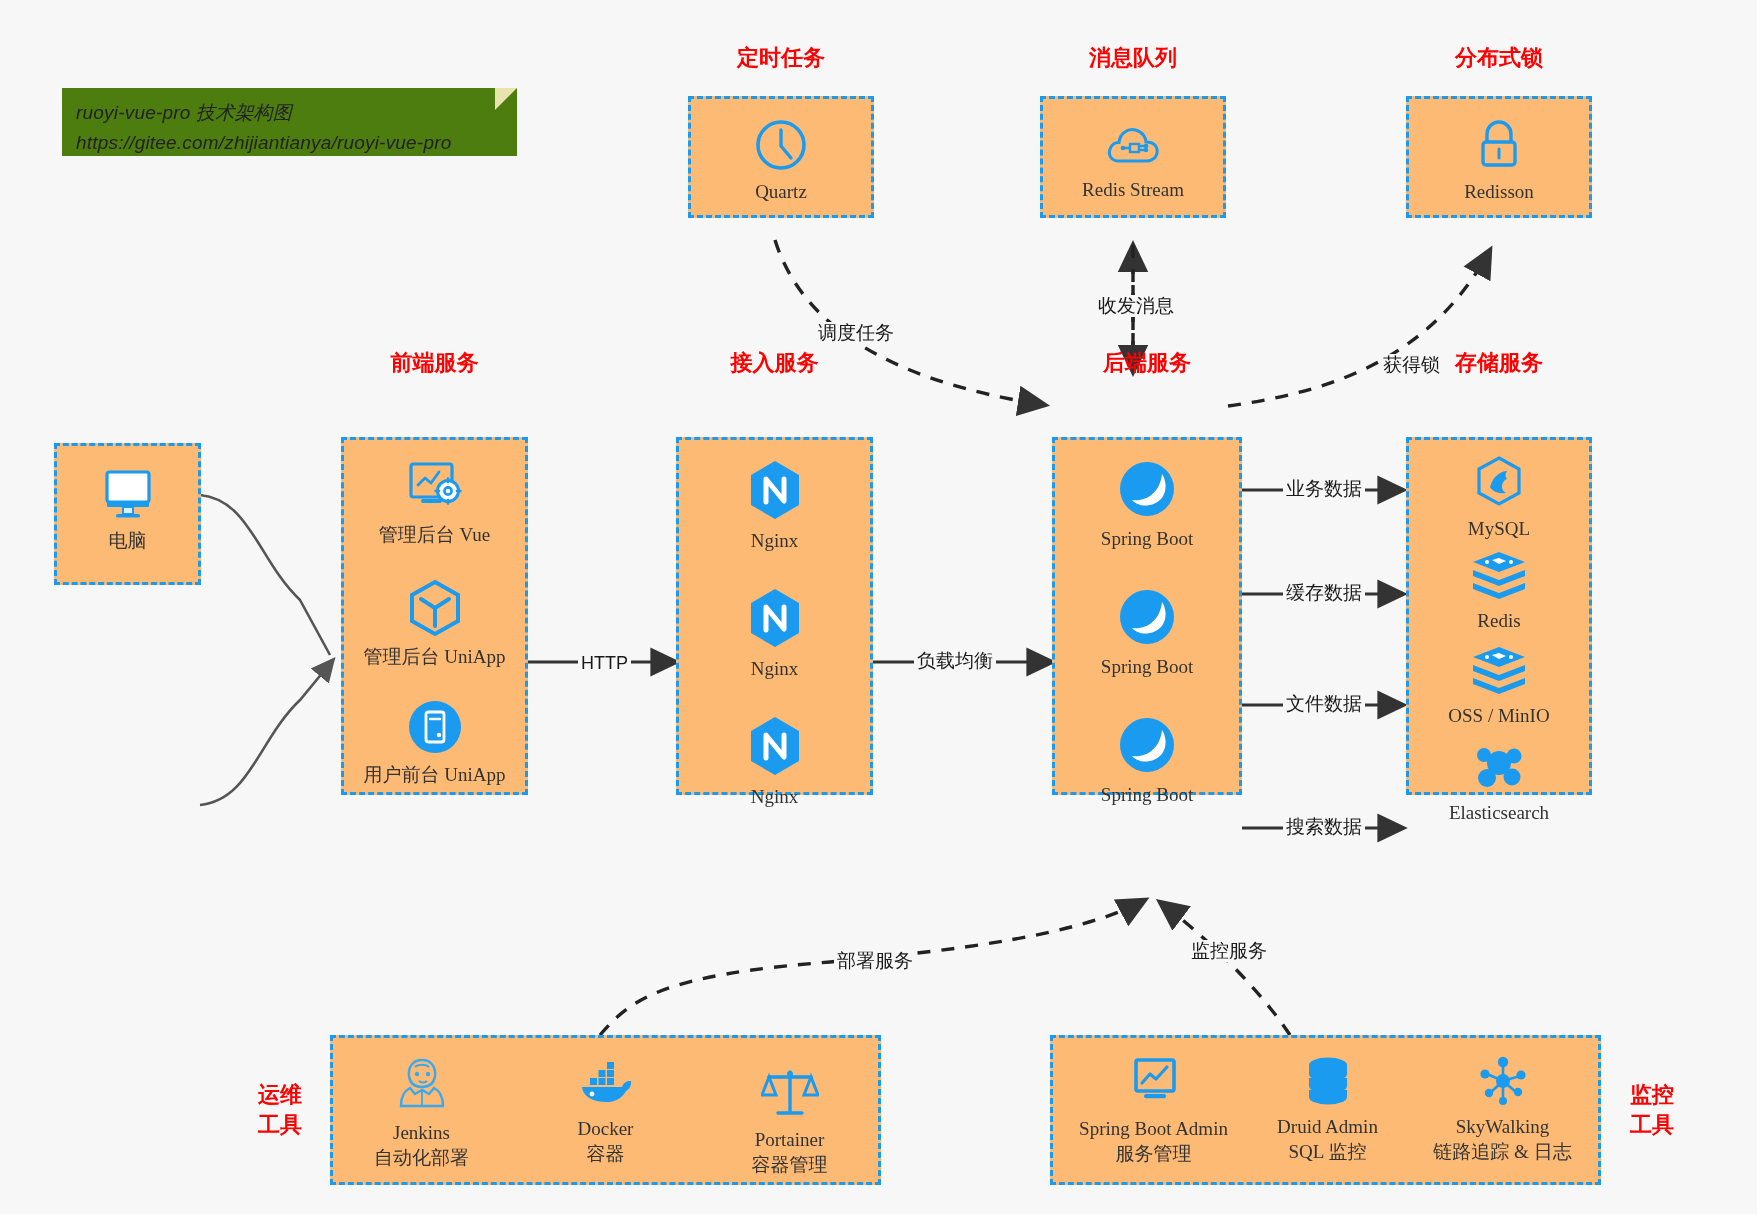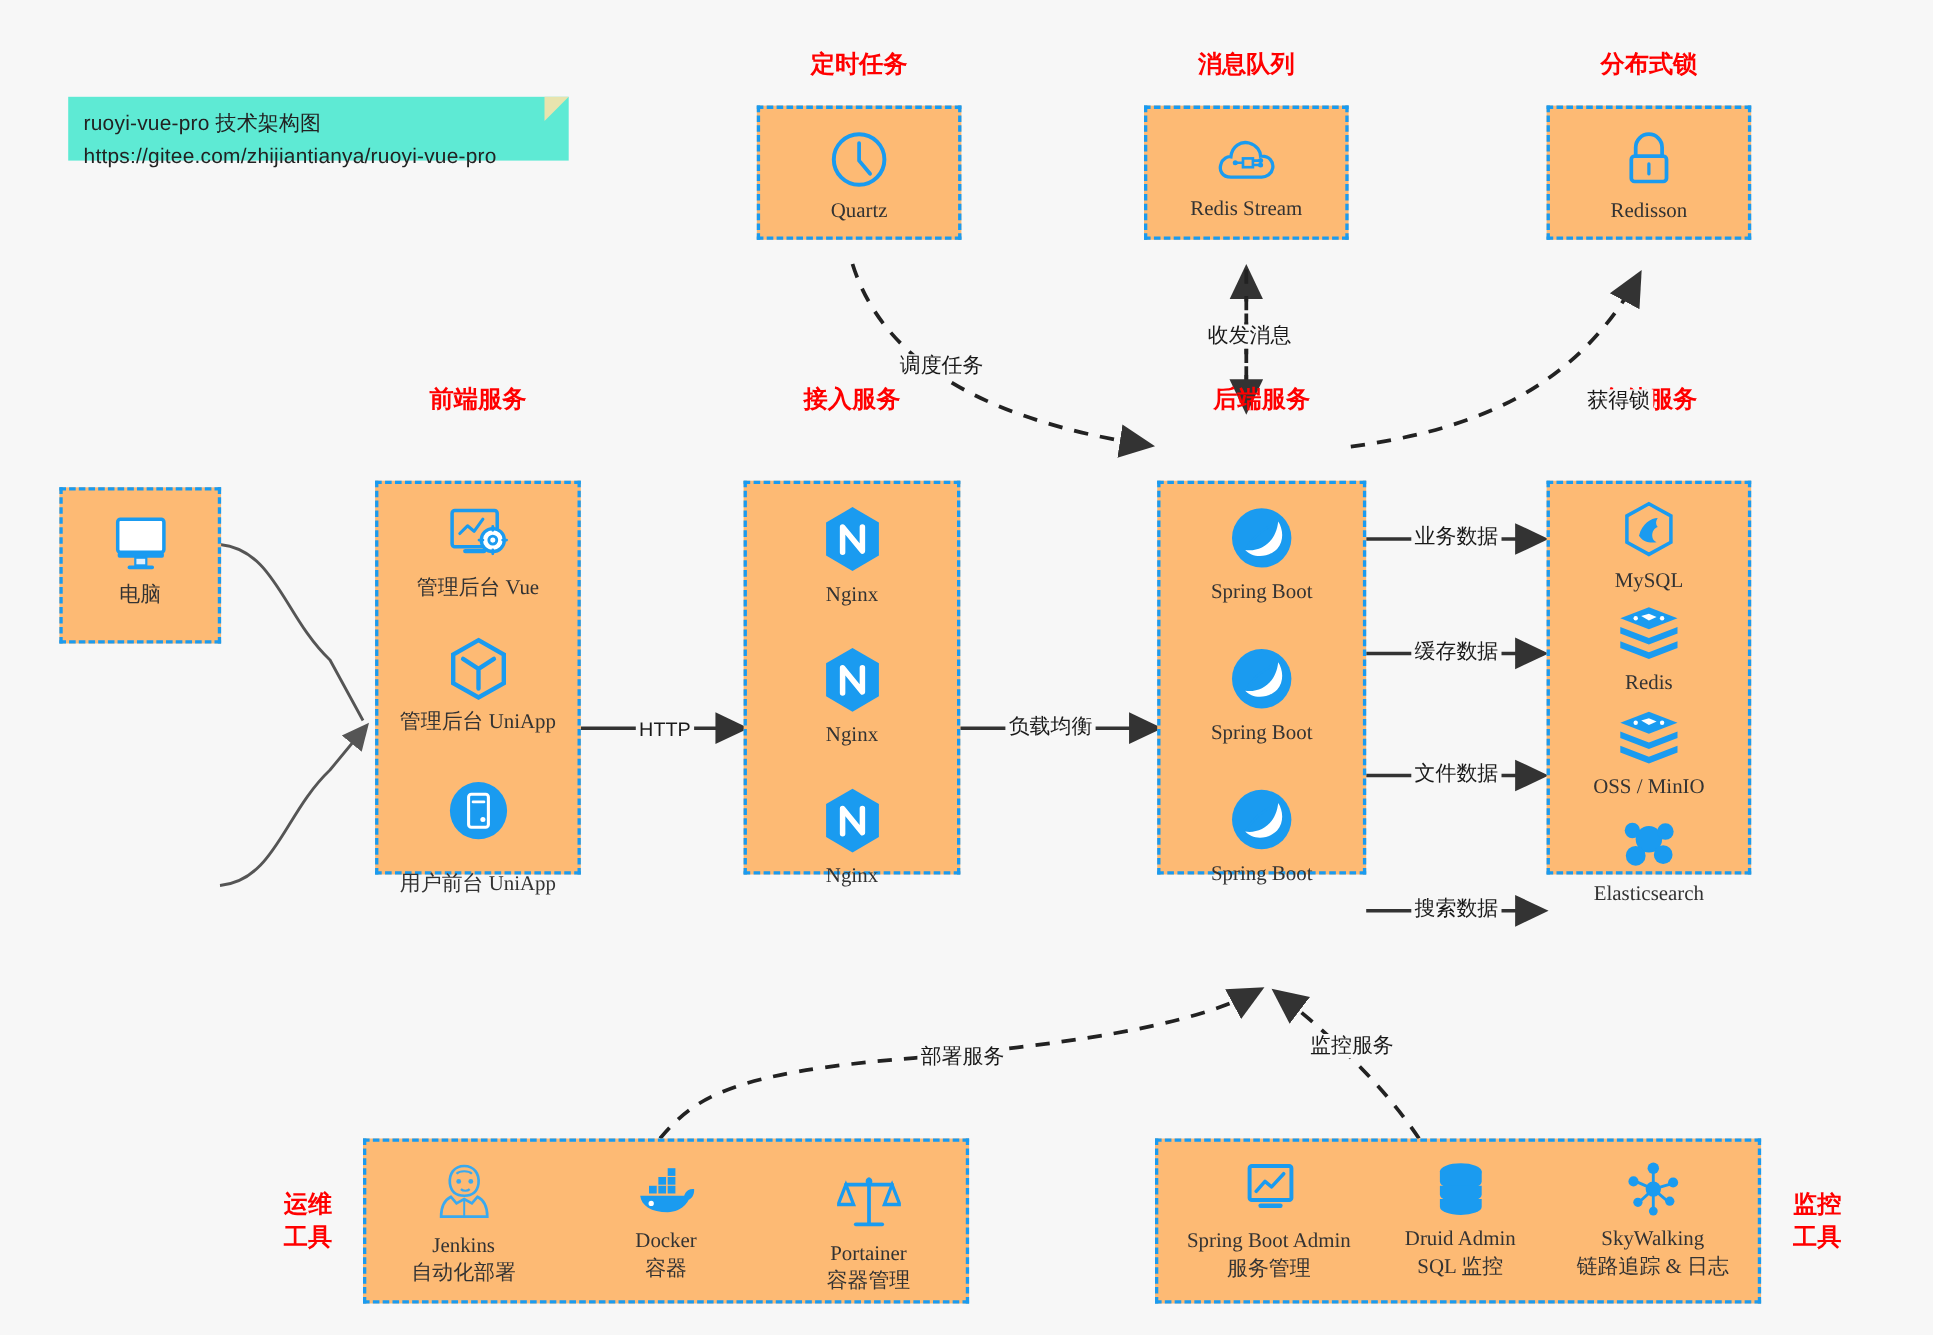--- a/index.html
+++ b/index.html
@@ -8,25 +8,26 @@
     background:#f7f7f7;
     font-family:"Liberation Sans","DejaVu Sans",sans-serif;
     overflow:hidden;
     position:relative;
   }
   #canvas{position:absolute;inset:0;}
   svg#wires{position:absolute;left:0;top:0;width:1757px;height:1214px;pointer-events:none;}
 
   
   .note{
-    position:absolute;left:62px;top:88px;width:455px;height:58px;
-    background:#5eead4;
+    position:absolute;left:62px;top:88px;width:455px;height:68px;
+    background:#4d7c0f;
     font-size:19px;color:#222;line-height:30px;
     padding:10px 0 0 14px;box-sizing:border-box;
     letter-spacing:.2px;
+    font-style:italic;
   }
   .note .fold{
     position:absolute;right:0;top:0;width:0;height:0;
     border-left:22px solid #e8e4ae;border-bottom:22px solid transparent;
   }
 
   
   .gtitle{
     position:absolute;color:#ff0000;font-weight:bold;font-size:22px;
     text-align:center;white-space:nowrap;line-height:26px;
@@ -172,21 +173,21 @@
       </svg>
       <div class="lbl">管理后台 Vue</div>
     </div>
     <div class="cell" style="top:138px;">
       <svg class="icon" width="60" height="60" viewBox="0 0 60 60">
         <path d="M30 4 L53 17 L53 43 L30 56 L7 43 L7 17 Z" fill="none" stroke="#1a9bf0" stroke-width="4"></path>
         <path d="M30 30 L30 48 M30 30 L16 21 M30 30 L44 21" stroke="#1a9bf0" stroke-width="4" stroke-linecap="round"></path>
       </svg>
       <div class="lbl">管理后台 UniApp</div>
     </div>
-    <div class="cell" style="top:268px;gap:19px;">
+    <div class="cell" style="top:258px;">
       <svg class="icon" width="58" height="58" viewBox="0 0 58 58">
         <circle cx="29" cy="29" r="26" fill="#1a9bf0"></circle>
         <rect x="20" y="14" width="18" height="30" rx="2.5" fill="none" stroke="#fff" stroke-width="2.8"></rect>
         <path d="M24 21 L34 21" stroke="#fff" stroke-width="2.4" stroke-linecap="round"></path>
         <circle cx="33" cy="37" r="2.3" fill="#fff"></circle>
       </svg>
       <div class="lbl">用户前台 UniApp</div>
     </div>
   </div>
 
@@ -369,21 +370,21 @@
       </svg>
       <div class="lbl">SkyWalking</div>
       <div class="lbl" style="margin-top:0;">链路追踪 &amp; 日志</div>
     </div>
   </div>
 
   <div class="elabel" style="left:578px;top:652px;">HTTP</div>
   <div class="elabel cn" style="left:914px;top:650px;">负载均衡</div>
   <div class="elabel cn" style="left:815px;top:322px;">调度任务</div>
   <div class="elabel cn" style="left:1095px;top:295px;">收发消息</div>
-  <div class="elabel cn" style="left:1440px;top:354px;">获得锁</div>
+  <div class="elabel cn" style="left:1380px;top:354px;">获得锁</div>
   <div class="elabel cn" style="left:1283px;top:478px;">业务数据</div>
   <div class="elabel cn" style="left:1283px;top:582px;">缓存数据</div>
   <div class="elabel cn" style="left:1283px;top:693px;">文件数据</div>
   <div class="elabel cn" style="left:1283px;top:816px;">搜索数据</div>
   <div class="elabel cn" style="left:834px;top:950px;">部署服务</div>
   <div class="elabel cn" style="left:1188px;top:940px;">监控服务</div>
 
 </div>
 
 </body></html>

